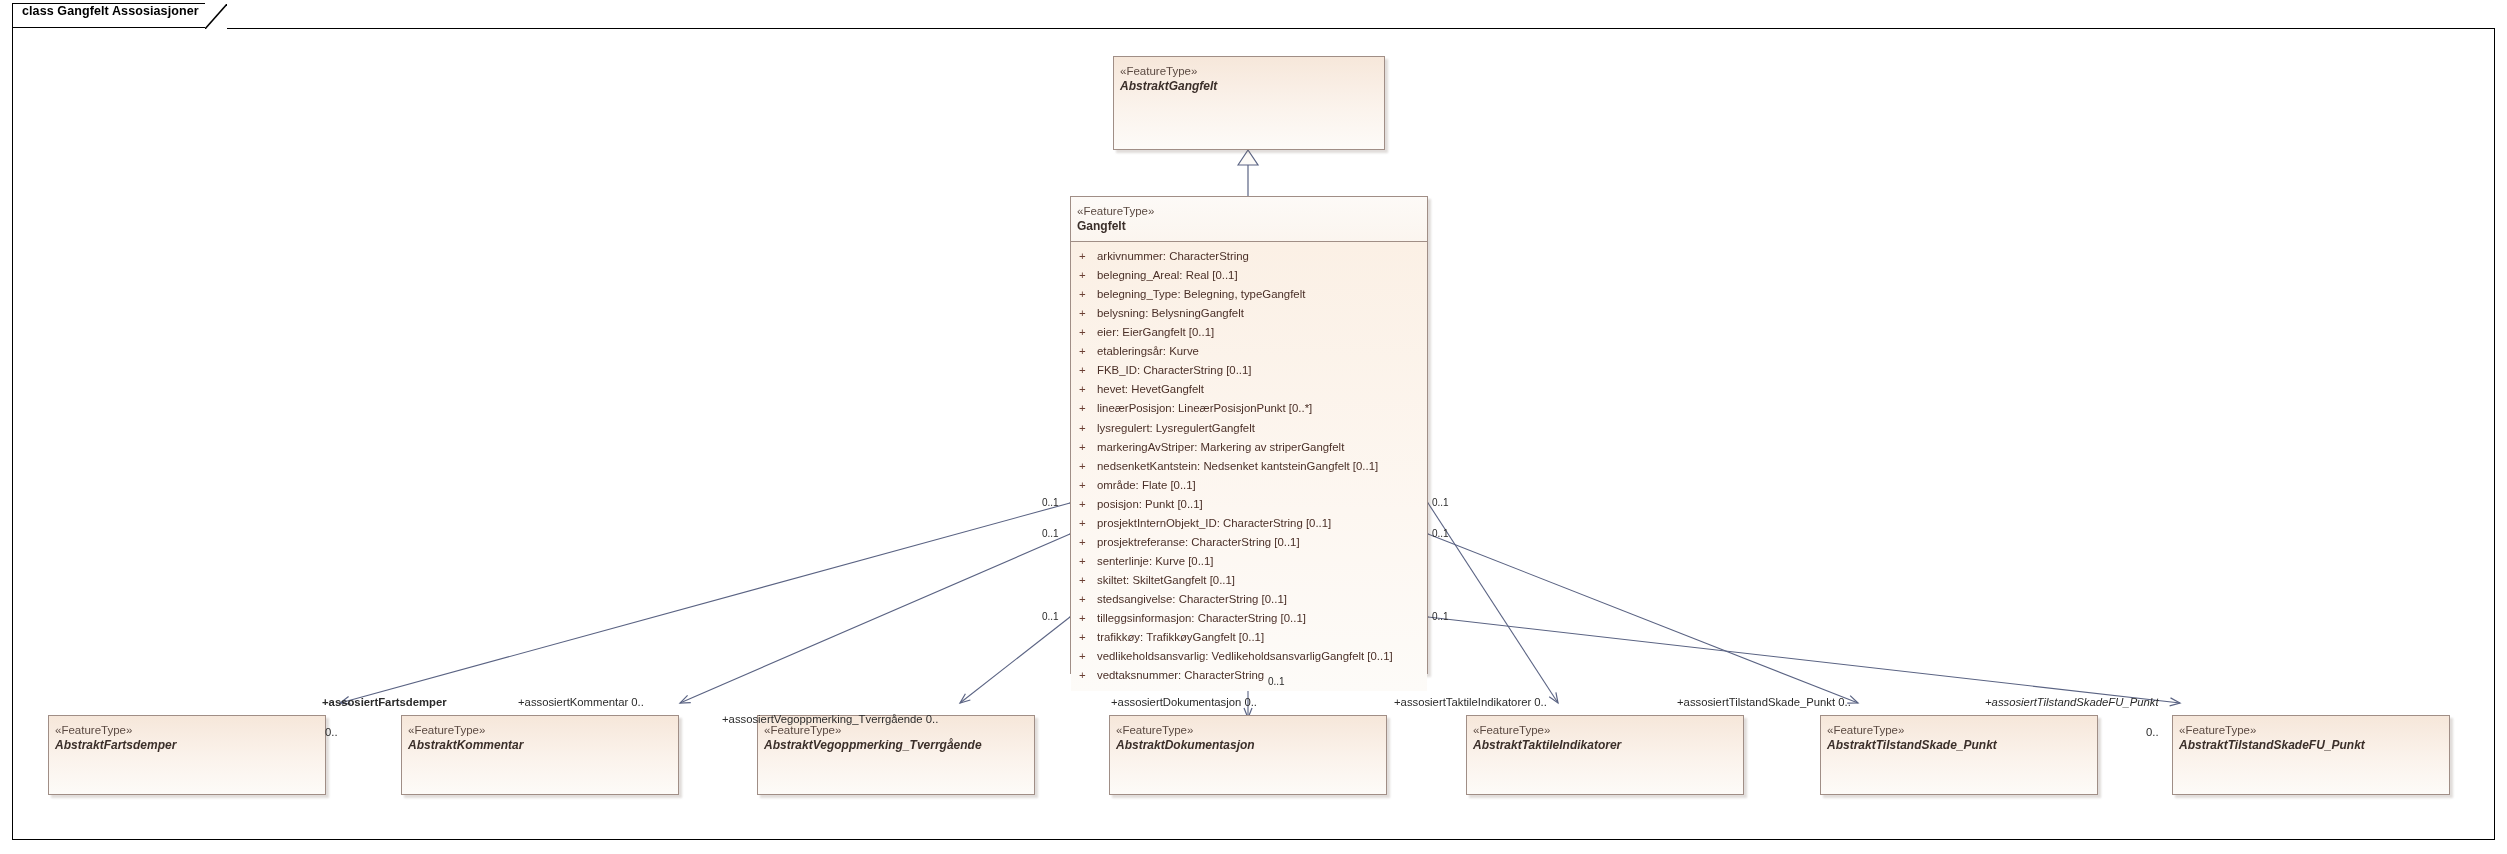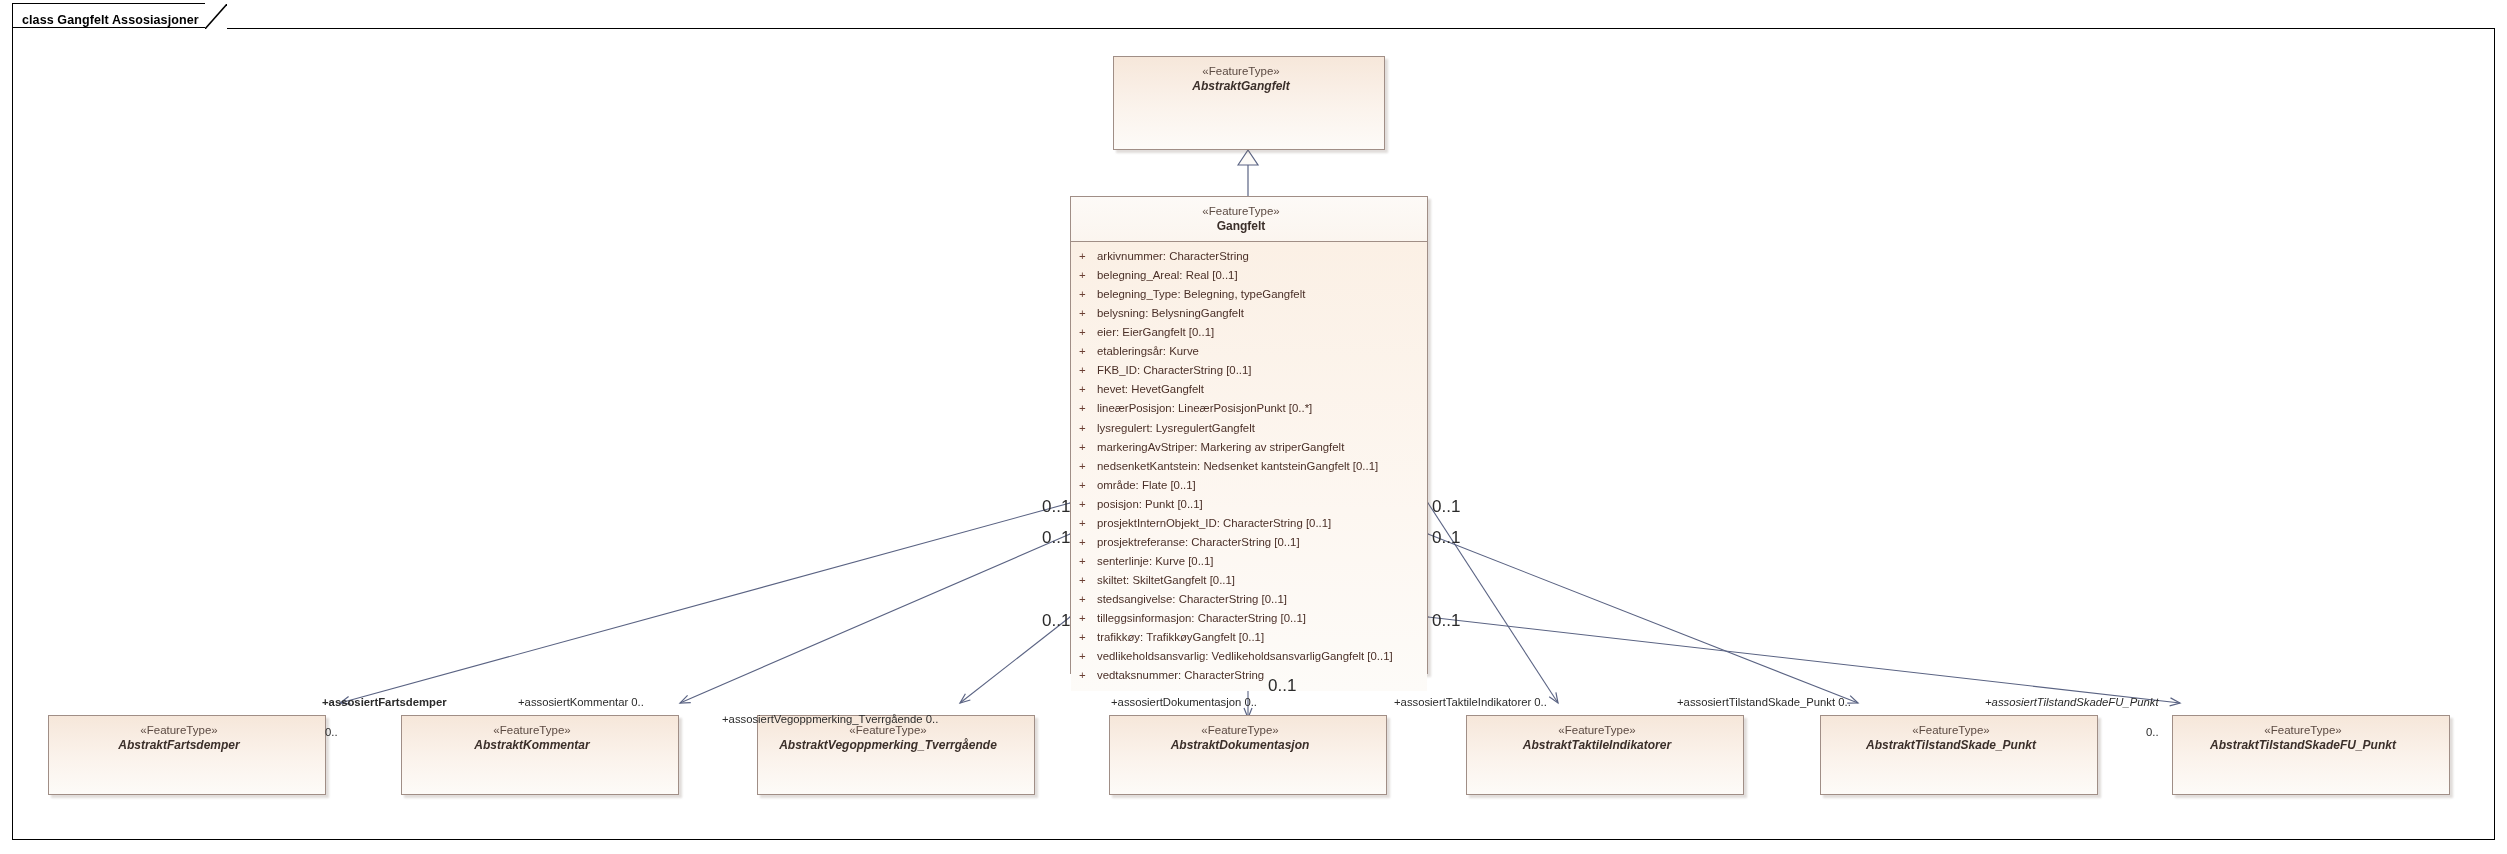--- a/index.html
+++ b/index.html
@@ -47,21 +47,21 @@
     height: 25px;
     box-sizing: border-box;
   }
   .title-tab-body {
     position: relative;
     height: 25px;
     border: 1.5px solid #000000;
     border-right: none;
     background: #ffffff;
     display: flex;
-    align-items: flex-end;
+    align-items: flex-start;
     padding: 0 6px 0 9px;
     box-sizing: border-box;
   }
   .title-tab-text {
     font-size: 12.5px;
     font-weight: bold;
     color: #000000;
     white-space: nowrap;
     letter-spacing: 0.1px;
   }
@@ -86,21 +86,21 @@
   
   .uml-class {
     position: absolute;
     box-sizing: border-box;
     border: 1px solid #a08e86;
     background: linear-gradient(to bottom, #f6e7da 0%, #fbf3ec 55%, #fdfbf8 100%);
     box-shadow: 3px 3px 2px rgba(120,100,90,0.22);
   }
   .uml-header {
     padding: 7px 22px 7px 6px;
-    text-align: center;
+    text-align: left;
     line-height: 1.28;
   }
   .uml-class.has-attrs > .uml-header {
     background: linear-gradient(to bottom, #fdfaf7 0%, #fbf5ef 100%);
     border-bottom: 1px solid #a08e86;
   }
   .stereotype {
     font-size: 11.5px;
     color: #5b4a42;
     display: block;
@@ -141,21 +141,21 @@
   
   .wire-label {
     position: absolute;
     font-size: 11.3px;
     color: #2a2a2a;
     white-space: nowrap;
     line-height: 1;
   }
   .mult-label {
     position: absolute;
-    font-size: 17px;
+    font-size: 10px;
     color: #2a2a2a;
     white-space: nowrap;
     line-height: 1;
   }
 </style>
 </head>
 <body>
 
 <div id="canvas">
 

